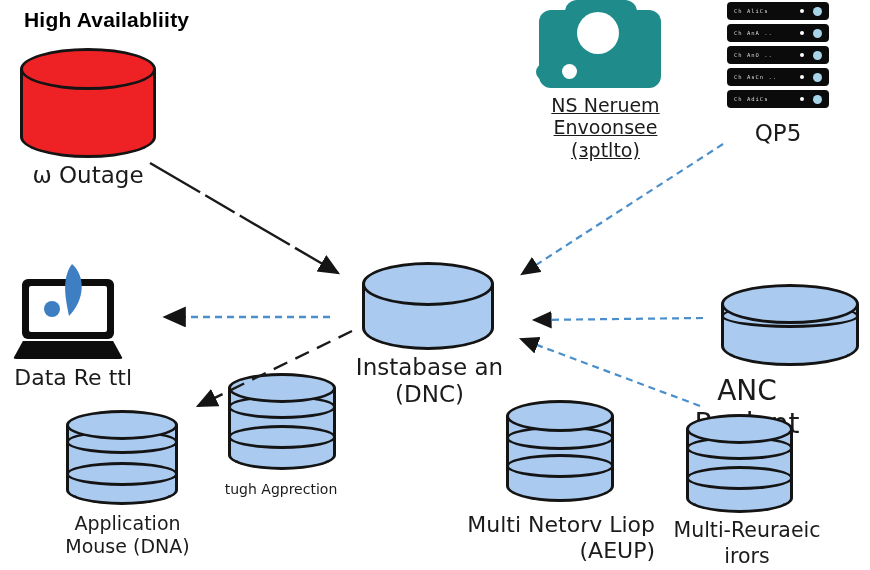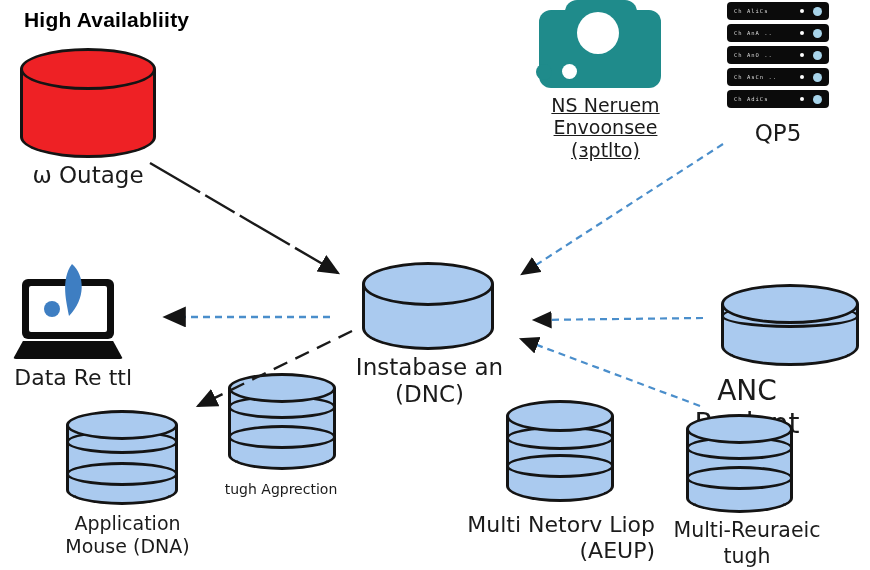--- a/index.html
+++ b/index.html
@@ -156,21 +156,21 @@
     <div>(AEUP)</div>
   </div>
 
   <div class="cyl" style="left:686px;top:414px;width:107px;height:99px;--fill:#aacaef;--e:30px;">
     <div class="c-body"></div>
     <div class="c-sep" style="top:22px;"></div>
     <div class="c-sep" style="top:52px;"></div>
     <div class="c-top"></div>
   </div>
   <div class="lbl" style="left:648px;top:518px;width:198px;font-size:20.5px;line-height:1.25;">
-    <div>Multi-Reuraeic tugh</div>
+    <div>Multi-Reuraeic irors</div>
     <div>Outage</div>
   </div>
 
   <svg id="arrows">
     <defs>
       <marker id="ah" markerWidth="10" markerHeight="9" refX="8" refY="4" orient="auto">
         <path d="M0,0 L9,4 L0,8 Z" fill="#141414"></path>
       </marker>
     </defs>
     <line x1="150" y1="163" x2="338" y2="273" stroke="#1a1a1a" stroke-width="2.4" stroke-dasharray="58 6 34 6" marker-end="url(#ah)"></line>

